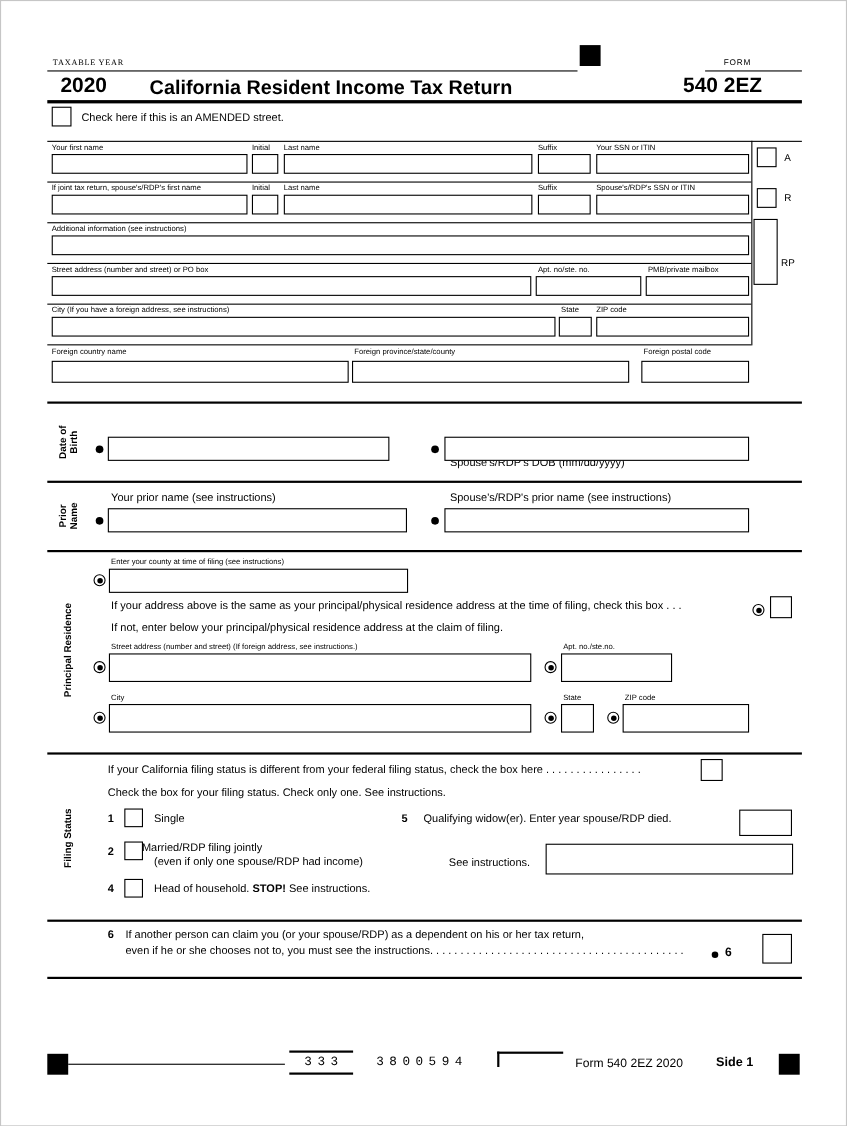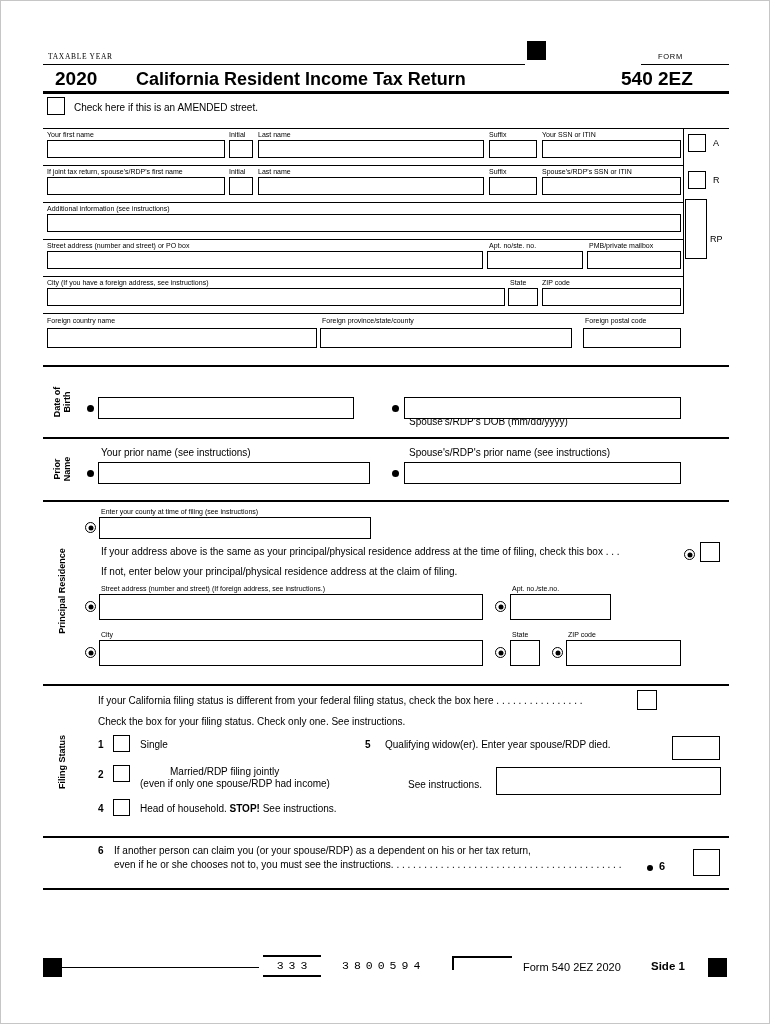--- a/index.html
+++ b/index.html
@@ -170,21 +170,21 @@
   <div class="abs t b" style="left:97px; top:738px;">1</div>
   <div class="cb" style="left:112px; top:734px; width:17px; height:17px;"></div>
   <div class="abs t" style="left:139px; top:738px;">Single</div>
 
   <div class="abs t b" style="left:364px; top:738px;">5</div>
   <div class="abs t" style="left:384px; top:738px;">Qualifying widow(er). Enter year spouse/RDP died.</div>
   <div class="box" style="left:671px; top:735px; width:48px; height:24px;"></div>
 
   <div class="abs t b" style="left:97px; top:768px;">2</div>
   <div class="cb" style="left:112px; top:764px; width:17px; height:17px;"></div>
-  <div class="abs t" style="left:148px; top:765px;padding-left:21px;">Married/RDP filing jointly</div>
+  <div class="abs t" style="left:128px; top:765px;">Married/RDP filing jointly</div>
   <div class="abs t" style="left:139px; top:777px;">(even if only one spouse/RDP had income)</div>
 
   <div class="abs t" style="left:407px; top:778px;">See instructions.</div>
   <div class="box" style="left:495px; top:766px; width:225px; height:28px;"></div>
 
   <div class="abs t b" style="left:97px; top:802px;">4</div>
   <div class="cb" style="left:112px; top:798px; width:17px; height:17px;"></div>
   <div class="abs t" style="left:139px; top:802px;"><span>Head of household. </span><span class="b">STOP!</span><span> See instructions.</span></div>
 
   <div class="rule" style="left:42px; top:835px; width:686px; height:2px;"></div>

